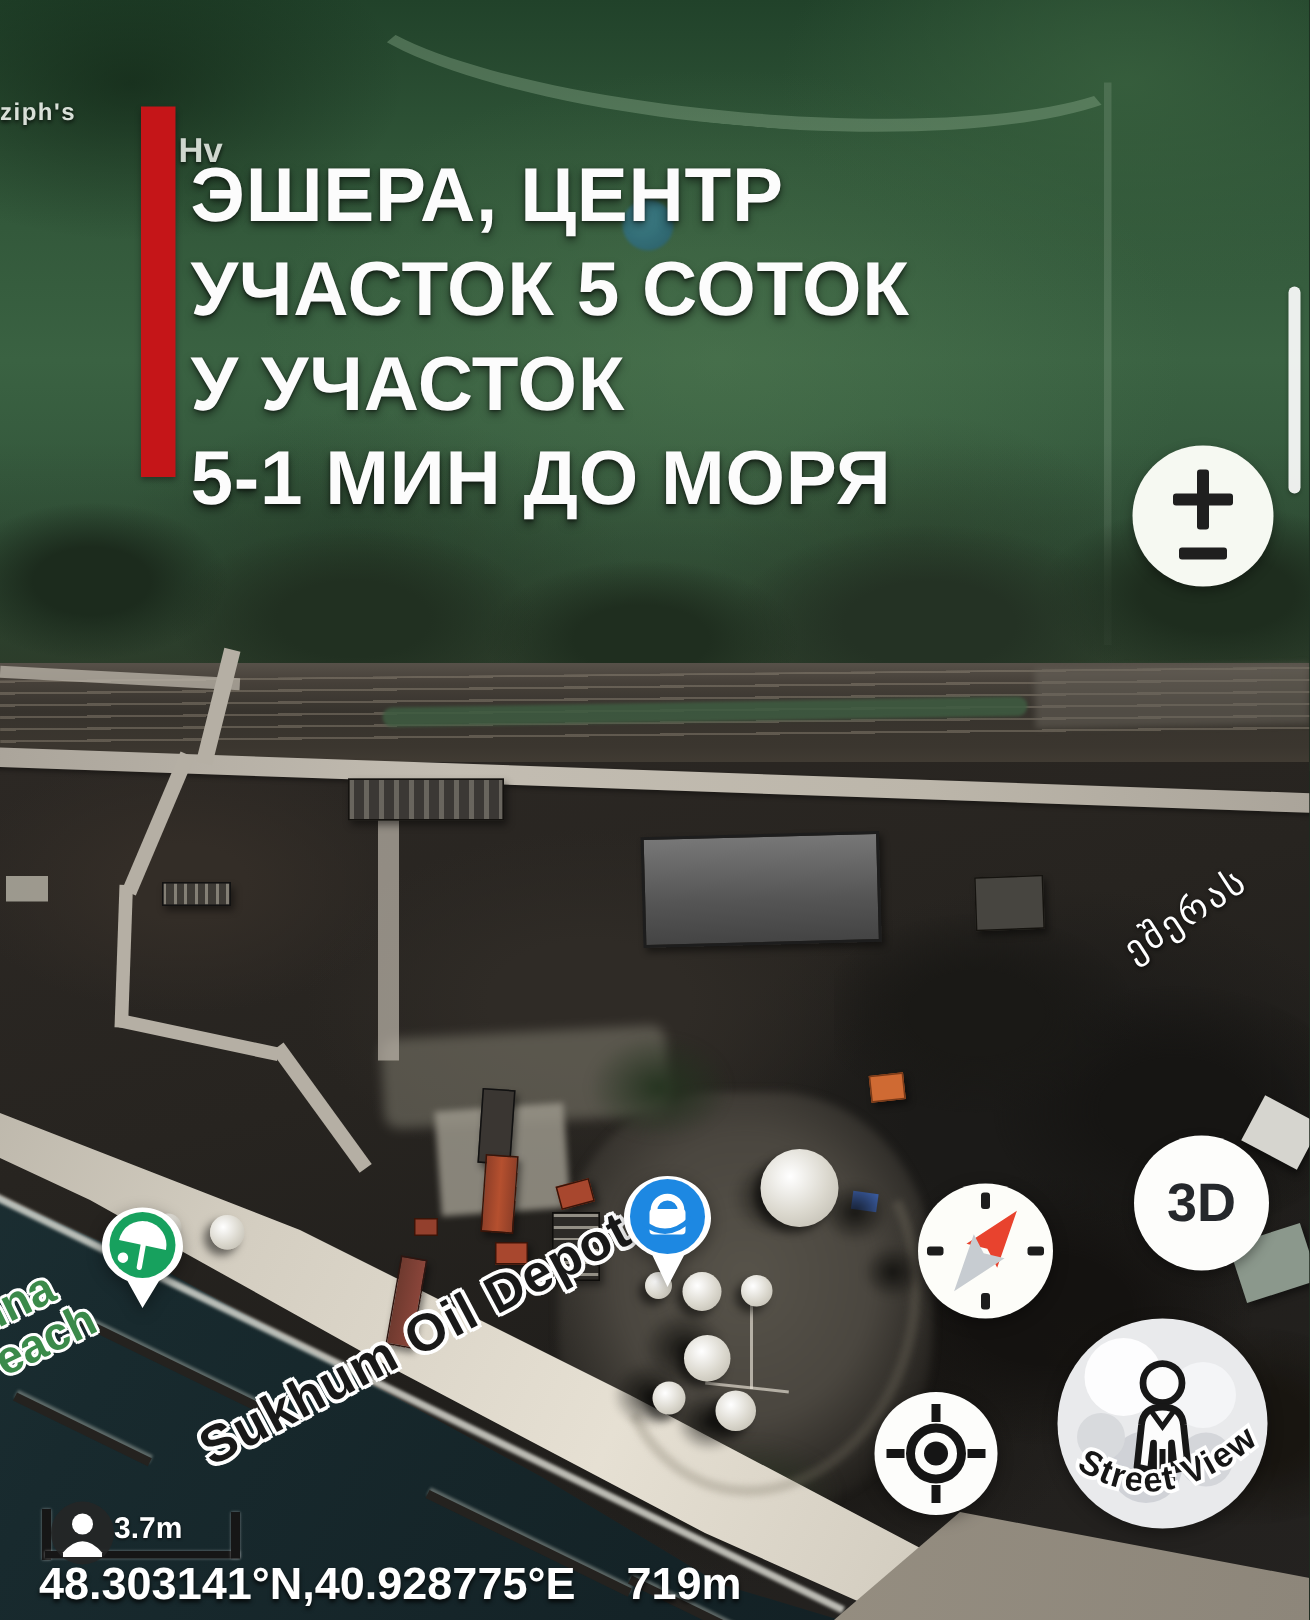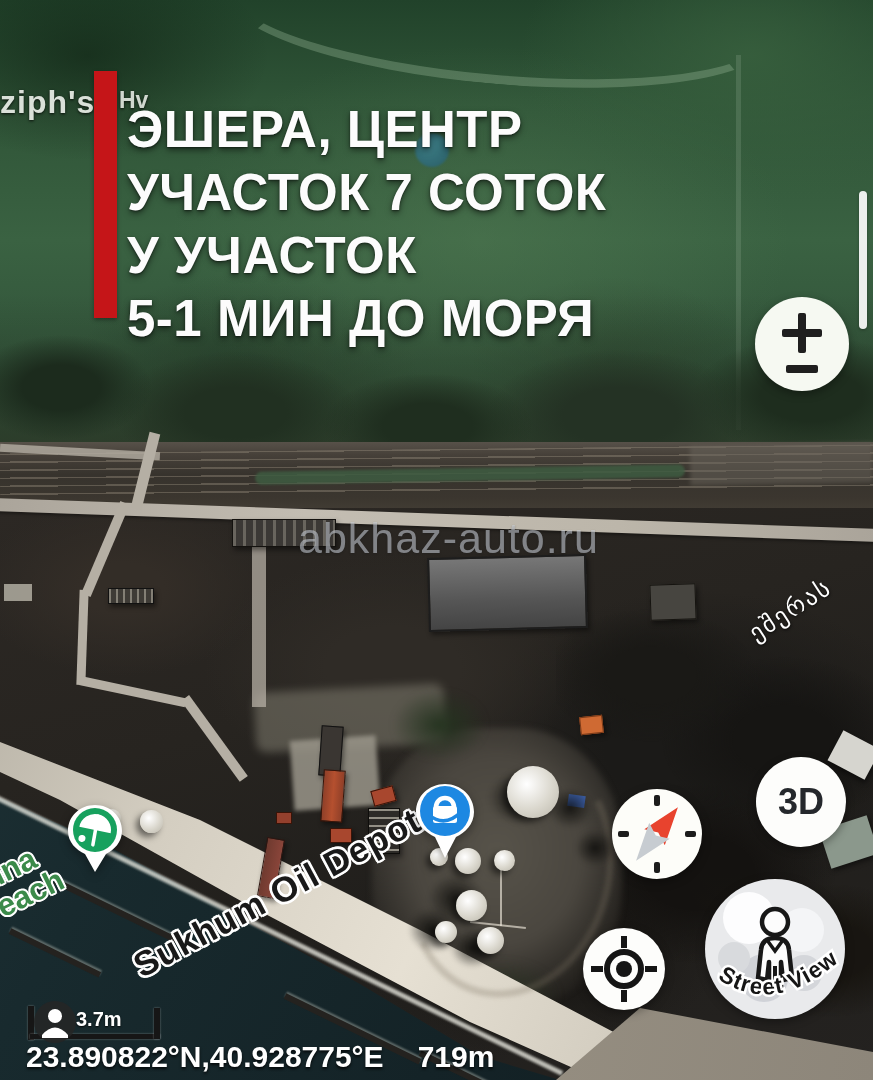--- a/index.html
+++ b/index.html
@@ -86,21 +86,21 @@
     box-shadow:-4px 4px 6px rgba(0,0,0,.5);}
   .tshadow{position:absolute;border-radius:50%;filter:blur(2px);
     background:radial-gradient(closest-side,rgba(8,8,6,.78),transparent);}
   .dline{position:absolute;background:rgba(236,231,218,.65);}
   .berm{left:408px;top:745px;width:190px;height:240px;border:7px solid transparent;
     border-right-color:rgba(125,118,100,.30);border-bottom-color:rgba(125,118,100,.30);
     border-radius:50%;transform:rotate(15deg);filter:blur(2px);}
   
   .map-label{position:absolute;font-weight:bold;color:#eef2ec;
     text-shadow:0 1px 3px rgba(0,0,0,.9);white-space:nowrap;}
-  .lbl-ziph{left:0;top:84px;font-size:32px;opacity:.9;letter-spacing:1px;}
+  .lbl-ziph{left:0;top:67px;font-size:16px;opacity:.9;letter-spacing:1px;}
   .lbl-hv{left:119px;top:87px;font-size:23px;opacity:.85;}
   .lbl-georgian{left:744px;top:596px;font-size:24px;letter-spacing:2px;color:#fff;
     font-family:"DejaVu Sans",sans-serif;transform:rotate(-33deg);font-weight:normal;
     text-shadow:0 1px 3px rgba(0,0,0,.8);}
   .lbl-beach{left:-12px;top:848px;transform:rotate(-26deg);font-size:31px;line-height:31px;
     font-weight:bold;color:#3b8a4a;white-space:nowrap;
     text-shadow:2px 0 0 #fff,-2px 0 0 #fff,0 2px 0 #fff,0 -2px 0 #fff,
       1.5px 1.5px 0 #fff,-1.5px -1.5px 0 #fff,1.5px -1.5px 0 #fff,-1.5px 1.5px 0 #fff;}
   .lbl-depot{left:136px;top:948px;transform:rotate(-28deg);transform-origin:left center;
     font-size:35px;font-weight:bold;color:#191919;letter-spacing:1px;white-space:nowrap;
@@ -209,21 +209,20 @@
   <div class="tank" style="left:103px;top:809px;width:18px;height:18px;"></div>
 
   <div class="map-label lbl-ziph">ziph's</div>
   <div class="map-label lbl-hv">Hv</div>
   <div class="map-label lbl-georgian">ეშერას</div>
   <div class="lbl-beach abs">
     <div>hna</div>
     <div>each</div>
   </div>
   <div class="lbl-depot abs">Sukhum Oil Depot</div>
-  <div class="watermark abs">abkhaz-auto.ru</div>
 
   <svg class="ctl-svg" style="left:65px;top:803px;" width="60" height="72" viewBox="0 0 60 72">
     <path d="M30 2 C45 2 57 13 57 28 C57 39 49 47 41 51 L30 69 L20 51 C11 47 3 39 3 28 C3 13 15 2 30 2 Z" fill="#ffffff"></path>
     <circle cx="30" cy="27" r="22" fill="#17a15e"></circle>
     <g transform="rotate(12 30 27)">
       <path d="M14 27 A16 16 0 0 1 46 27 Z" fill="#ffffff"></path>
       <path d="M30 13 L31 42" stroke="#ffffff" stroke-width="3.5" stroke-linecap="round" fill="none"></path>
       <circle cx="19" cy="38" r="3.5" fill="#ffffff"></circle>
     </g>
   </svg>
@@ -291,33 +290,33 @@
     </g>
     <path id="svarc" d="M10 98 Q 66 140 132 86" fill="none"></path>
     <text font-size="23" font-weight="bold" fill="#161616" stroke="#ffffff" stroke-width="5" paint-order="stroke" letter-spacing="1" font-family="Liberation Sans, sans-serif">
       <textPath href="#svarc" startOffset="4">Street View</textPath>
     </text>
   </svg>
 
   <div class="abs red-bar"></div>
   <div class="abs headline">
     <div>ЭШЕРА, ЦЕНТР</div>
-    <div>УЧАСТОК 7 СОТОК</div>
+    <div>УЧАСТОК 5 СОТОК</div>
     <div>У УЧАСТОК</div>
     <div>5-1 МИН ДО МОРЯ</div>
   </div>
 
   <div class="tick" style="left:28px;top:1006px;width:6px;height:34px;"></div>
   <div class="tick" style="left:30px;top:1034px;width:130px;height:5px;"></div>
   <div class="tick" style="left:154px;top:1008px;width:6px;height:31px;"></div>
   <svg class="abs" style="left:33px;top:1000px;" width="44" height="44" viewBox="0 0 44 44">
     <circle cx="22" cy="22" r="21" fill="rgba(38,38,38,.85)"></circle>
     <g fill="#ffffff">
       <circle cx="22" cy="16" r="7"></circle>
       <path d="M9 35 q13 -15 26 0 l0 3 l-26 0 z"></path>
     </g>
   </svg>
   <div class="scale-txt">3.7m</div>
   <div class="coords">
-    <span>23.890822°N,40.928775°E</span><span class="alt">719m</span>
+    <span>48.303141°N,40.928775°E</span><span class="alt">719m</span>
   </div>
 
 </div>
 
 </body></html>

